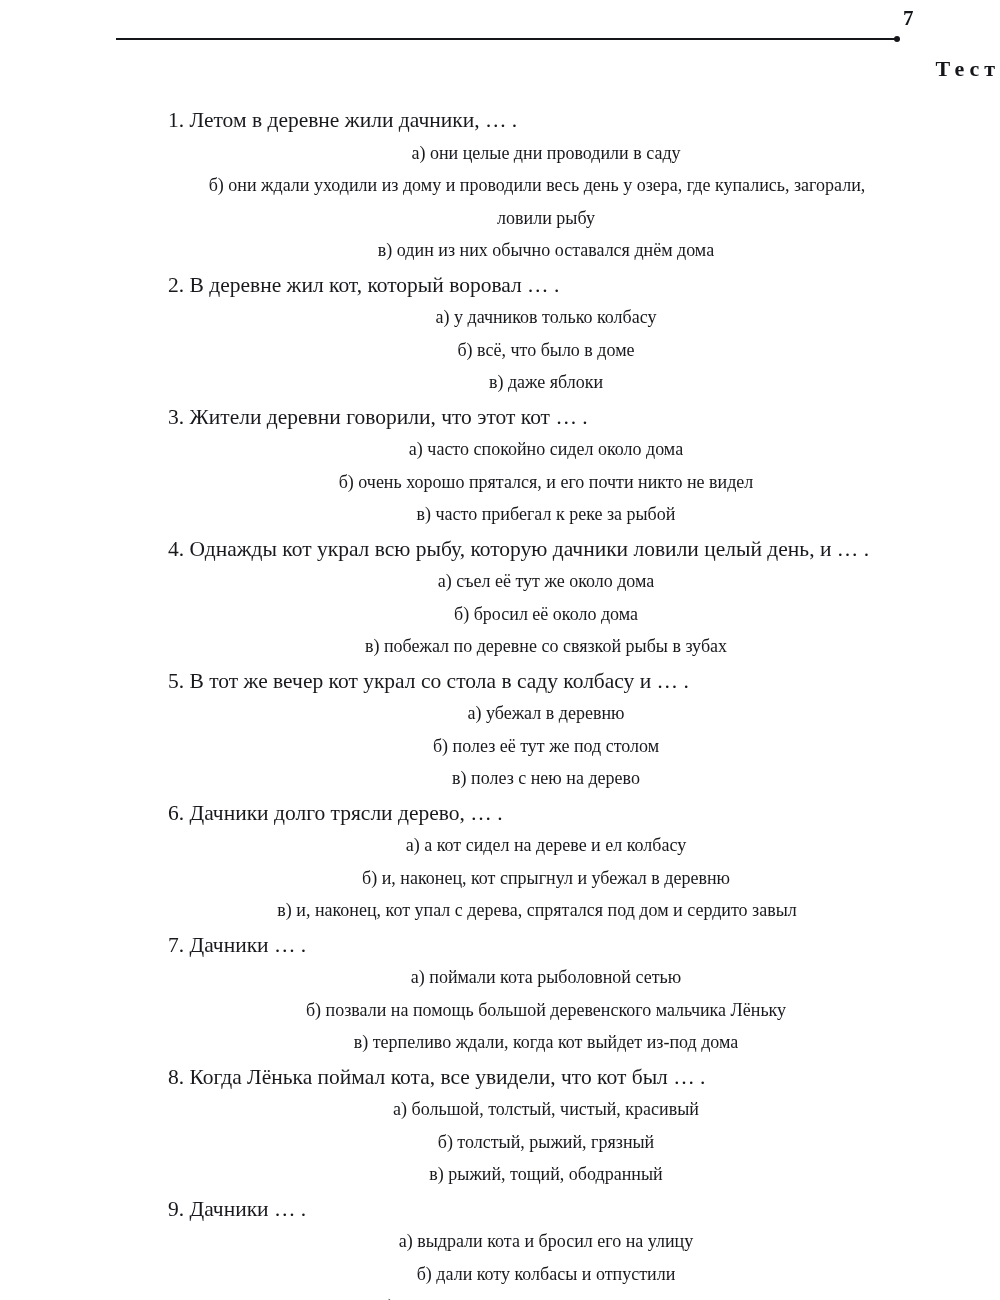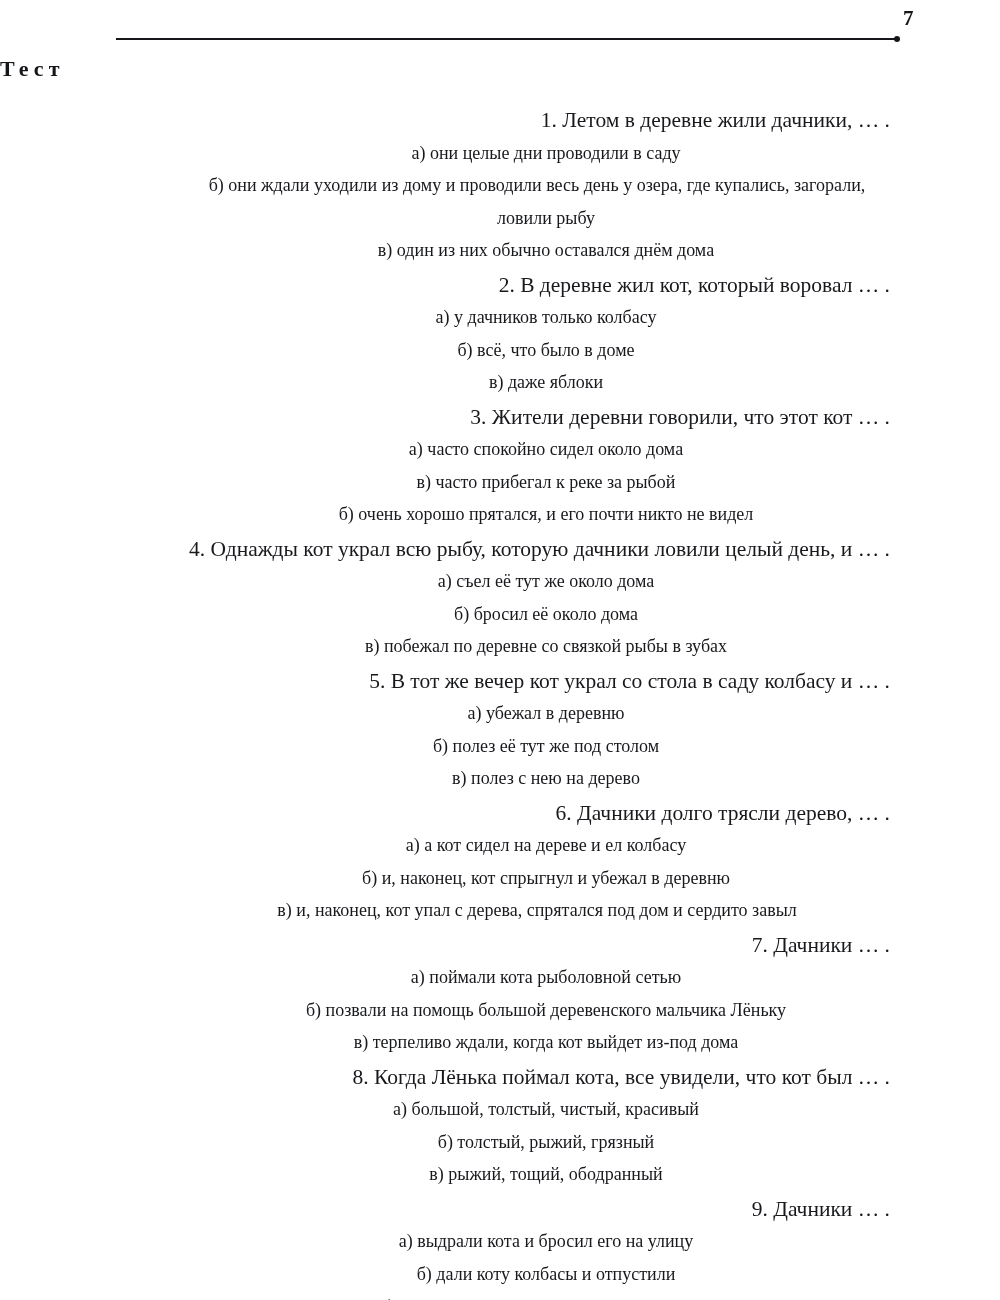--- a/index.html
+++ b/index.html
@@ -48,21 +48,21 @@
     width: 6px;
     height: 6px;
     background: #14161a;
     border-radius: 50%;
   }
   .doc-title {
     position: absolute;
     top: 56px;
     left: 0;
     width: 1000px;
-    text-align: left;
+    text-align: right;
     font-family: "Liberation Serif", serif;
     font-size: 22px;
     font-weight: bold;
     letter-spacing: 5px;
     color: #14161a;
   }
   .content {
     position: absolute;
     top: 104px;
     left: 150px;
@@ -70,21 +70,21 @@
   }
   .q-block {
     margin-bottom: 2px;
   }
   .q-line {
     font-size: 21.5px;
     line-height: 32.5px;
     color: #18191d;
     text-indent: 0;
     padding-left: 18px;
-    text-align: right;
+    text-align: left;
   }
   .opt-line {
     font-size: 18px;
     line-height: 32.5px;
     color: #18191d;
     padding-left: 52px;
     text-indent: -0px;
     text-align: center;
   }
   
@@ -127,22 +127,22 @@
       <div class="opt-line">б) всё, что было в доме</div>
       <div class="opt-line">в) даже яблоки</div>
     </div>
 
     <div class="q-block">
       <div class="q-line">
         <span>3.</span>
         <span>Жители деревни говорили, что этот кот … .</span>
       </div>
       <div class="opt-line">а) часто спокойно сидел около дома</div>
+      <div class="opt-line">б) очень хорошо прятался, и его почти никто не видел</div>
       <div class="opt-line">в) часто прибегал к реке за рыбой</div>
-      <div class="opt-line">б) очень хорошо прятался, и его почти никто не видел</div>
     </div>
 
     <div class="q-block">
       <div class="q-line hang">
         <span>4.</span>
         <span>Однажды кот украл всю рыбу, которую дачники ловили целый день, и … .</span>
       </div>
       <div class="opt-line">а) съел её тут же около дома</div>
       <div class="opt-line">б) бросил её около дома</div>
       <div class="opt-line">в) побежал по деревне со связкой рыбы в зубах</div>

